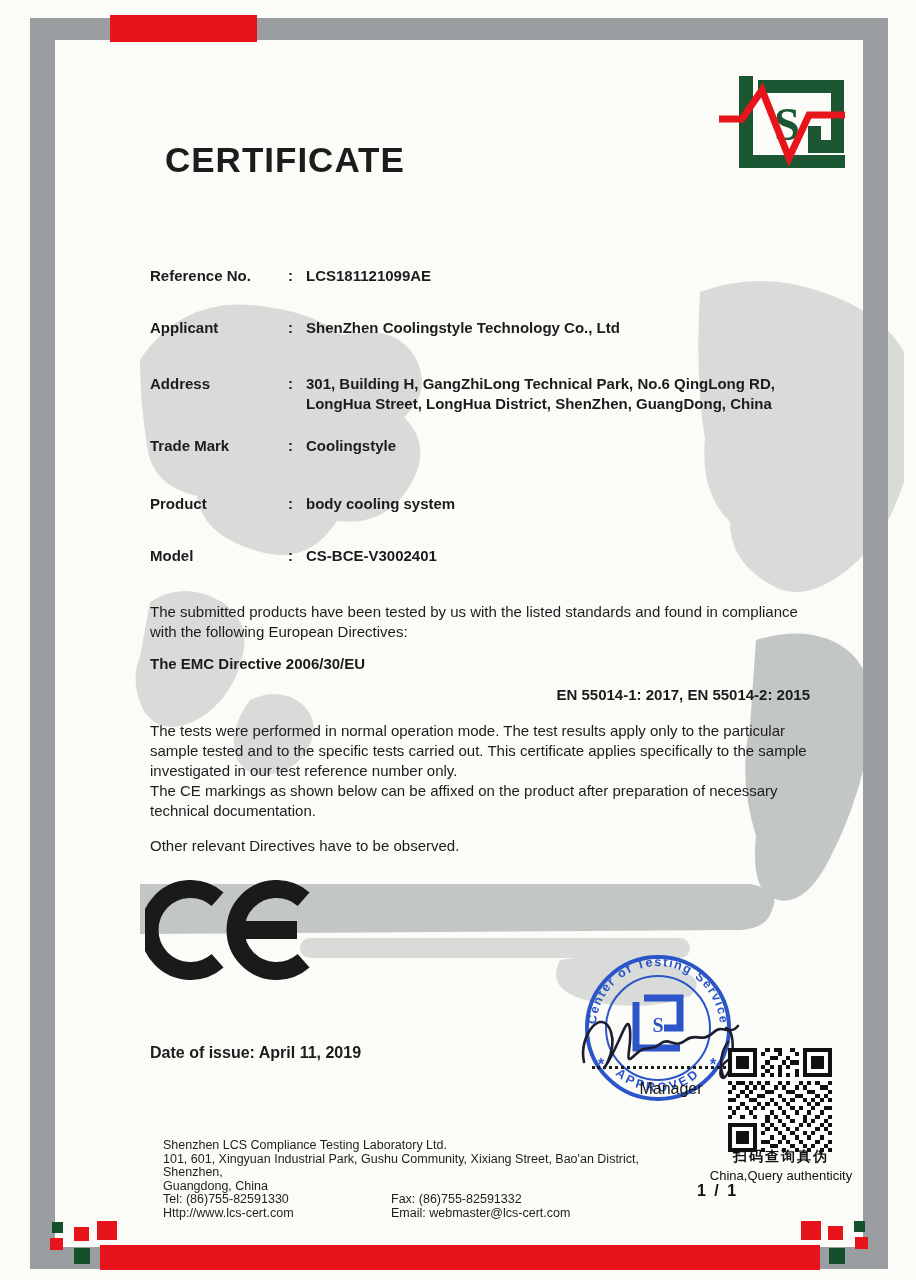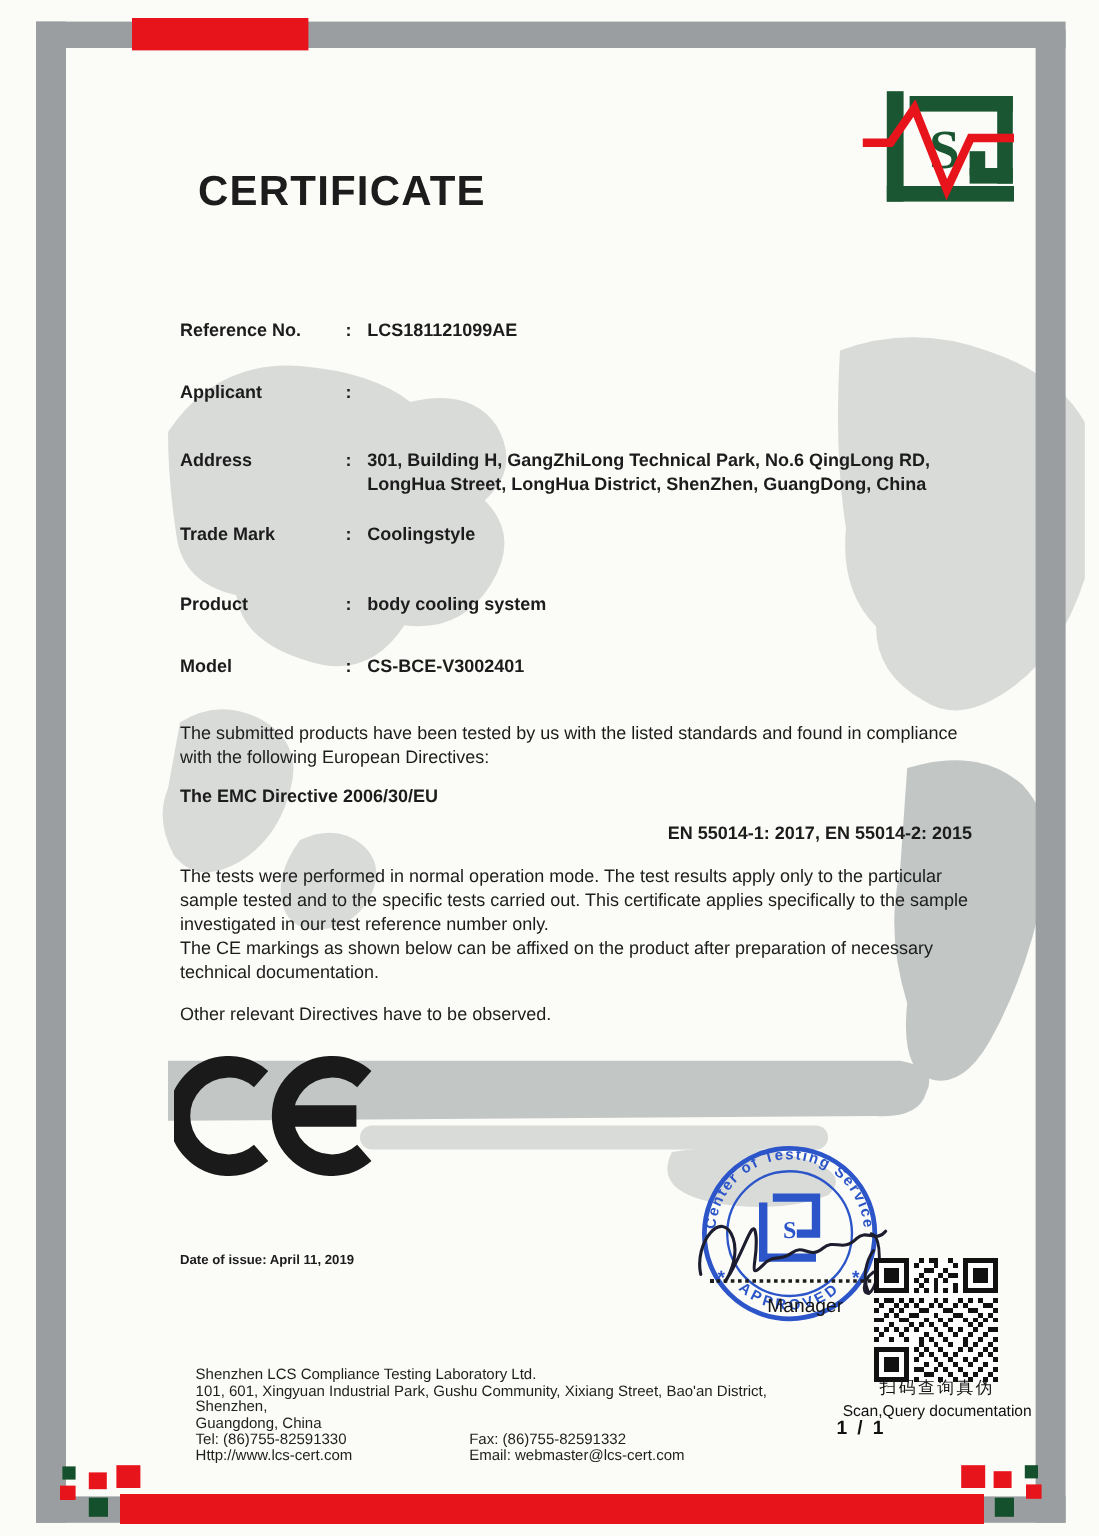--- a/index.html
+++ b/index.html
@@ -43,32 +43,32 @@
 
   
   .bodytext{position:absolute;left:150px;top:602px;width:660px;color:var(--ink);font-size:15px;line-height:20px;}
   .p-intro{margin-bottom:12px;}
   .p-directive{font-weight:bold;margin-bottom:11px;}
   .p-standards{font-weight:bold;margin-bottom:16px;text-align:right;}
   .p-tests{margin-bottom:0;}
   .p-ce{margin-bottom:15px;}
 
   .ce-mark{position:absolute;left:145px;top:880px;}
-  .date-line{position:absolute;left:150px;top:1044px;font-size:11px;font-weight:bold;color:var(--ink);}
+  .date-line{position:absolute;left:150px;top:1044px;font-size:16px;font-weight:bold;color:var(--ink);}
 
   
   .stamp{position:absolute;left:572px;top:950px;}
   .signature{position:absolute;left:578px;top:992px;}
   .dotted-line{position:absolute;left:592px;top:1066px;width:152px;border-bottom:3px dotted #1d1d1d;}
   .manager{position:absolute;left:596px;top:1080px;width:150px;text-align:center;font-size:16px;color:#151515;}
 
   
   .qr{position:absolute;left:728px;top:1048px;}
   .qr-captions{position:absolute;left:698px;top:1148px;width:166px;text-align:center;color:#111;}
-  .qr-cn{font-size:14px;font-weight:normal;letter-spacing:2px;}
+  .qr-cn{font-size:14px;font-weight:bold;letter-spacing:2px;}
   .qr-en{font-size:13px;margin-top:2px;}
   .page-number{position:absolute;left:697px;top:1182px;font-size:16px;font-weight:bold;letter-spacing:2px;color:#111;}
 
   
   .footer{position:absolute;left:163px;top:1139px;width:520px;font-size:12.5px;line-height:13.5px;color:#1e1e1e;}
   .footer-cols{display:grid;grid-template-columns:228px 1fr;}
 </style>
 </head>
 <body>
 
@@ -121,20 +121,21 @@
 
   <div class="fields">
     <div class="field-row f-mb1">
       <span>Reference No.</span>
       <span>:</span>
       <span class="field-value">LCS181121099AE</span>
     </div>
     <div class="field-row f-mb2">
       <span>Applicant</span>
       <span>:</span>
+      <span class="field-value">ShenZhen Coolingstyle Technology Co., Ltd</span>
     </div>
     <div class="field-row f-mb3">
       <span>Address</span>
       <span>:</span>
       <span class="field-value">301, Building H, GangZhiLong Technical Park, No.6 QingLong RD, LongHua Street, LongHua District, ShenZhen, GuangDong, China</span>
     </div>
     <div class="field-row f-mb4">
       <span>Trade Mark</span>
       <span>:</span>
       <span class="field-value">Coolingstyle</span>
@@ -228,21 +229,21 @@
              M9 19h1v1H9zM11 19h1v1h-1zM14 19h1v1h-1zM16 19h1v1h-1zM21 19h1v1h-1zM23 19h1v1h-1z
              M8 20h1v1H8zM12 20h1v1h-1zM15 20h1v1h-1zM18 20h1v1h-1zM20 20h1v1h-1zM24 20h1v1h-1z
              M10 21h1v1h-1zM13 21h1v1h-1zM16 21h1v1h-1zM19 21h1v1h-1zM22 21h1v1h-1z
              M8 22h2v1H8zM12 22h1v1h-1zM14 22h1v1h-1zM17 22h1v1h-1zM21 22h1v1h-1zM24 22h1v1h-1z
              M10 23h2v1h-2zM15 23h1v1h-1zM18 23h1v1h-1zM20 23h1v1h-1zM23 23h1v1h-1z
              M8 24h1v1H8zM13 24h1v1h-1zM16 24h1v1h-1zM19 24h1v1h-1zM22 24h1v1h-1zM24 24h1v1h-1z"></path>
     </g>
   </svg>
   <div class="qr-captions">
     <div class="qr-cn">扫码查询真伪</div>
-    <div class="qr-en">Scan,Query documentation</div>
+    <div class="qr-en">China,Query authenticity</div>
   </div>
   <div class="page-number">1 / 1</div>
 
   <div class="footer">
     <div>Shenzhen LCS Compliance Testing Laboratory Ltd.</div>
     <div>101, 601, Xingyuan Industrial Park, Gushu Community, Xixiang Street, Bao'an District, Shenzhen,</div>
     <div>Guangdong, China</div>
     <div class="footer-cols">
       <span>Tel: (86)755-82591330</span>
       <span>Fax: (86)755-82591332</span>

